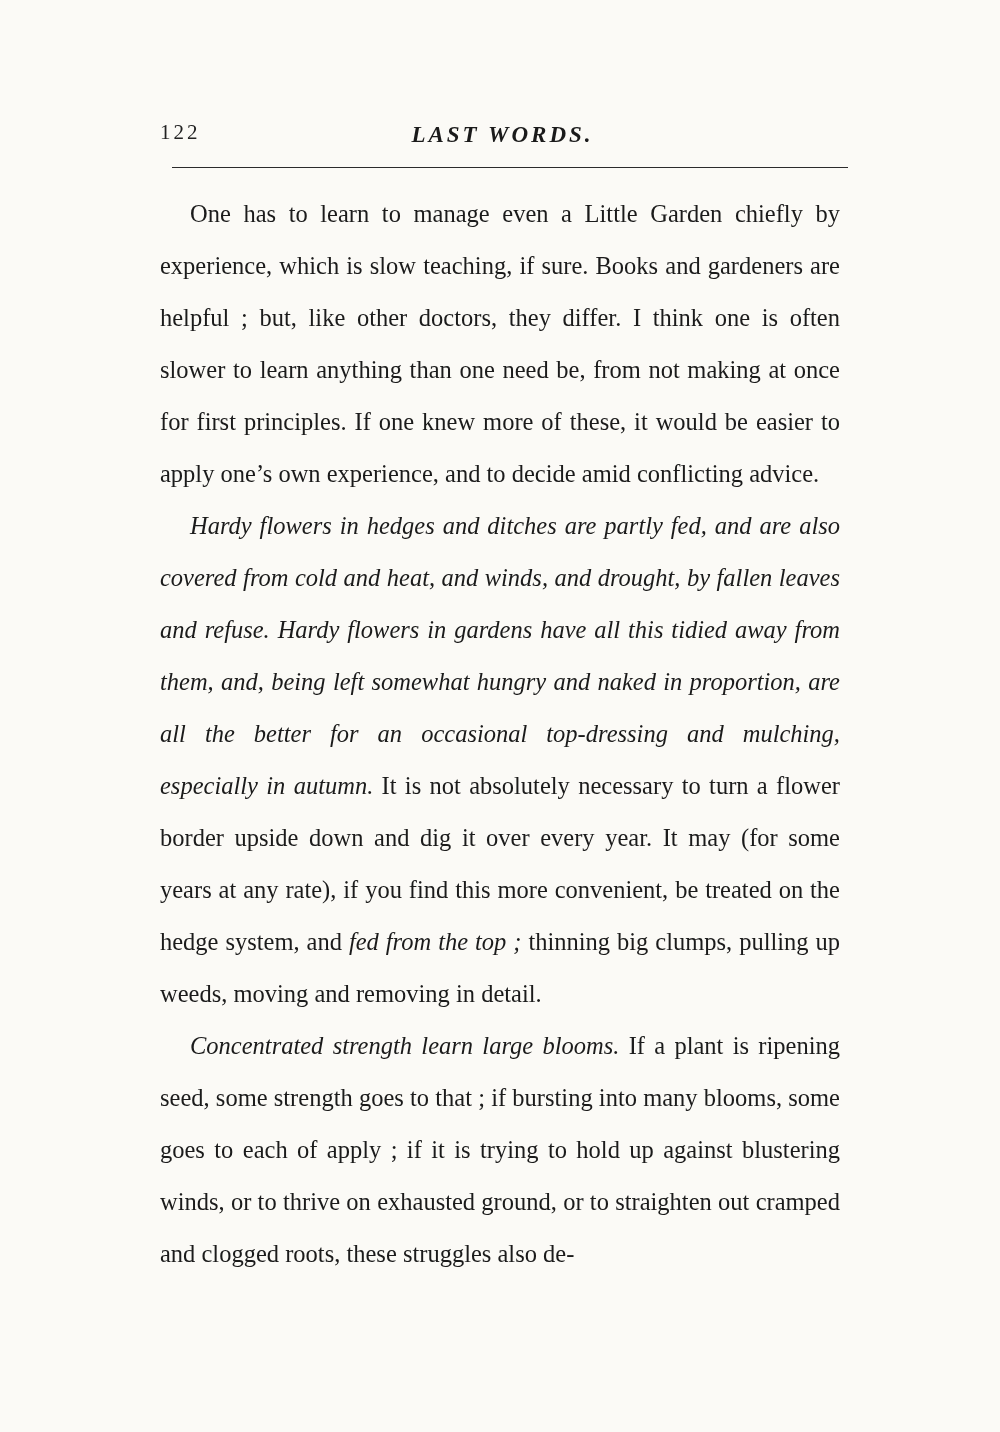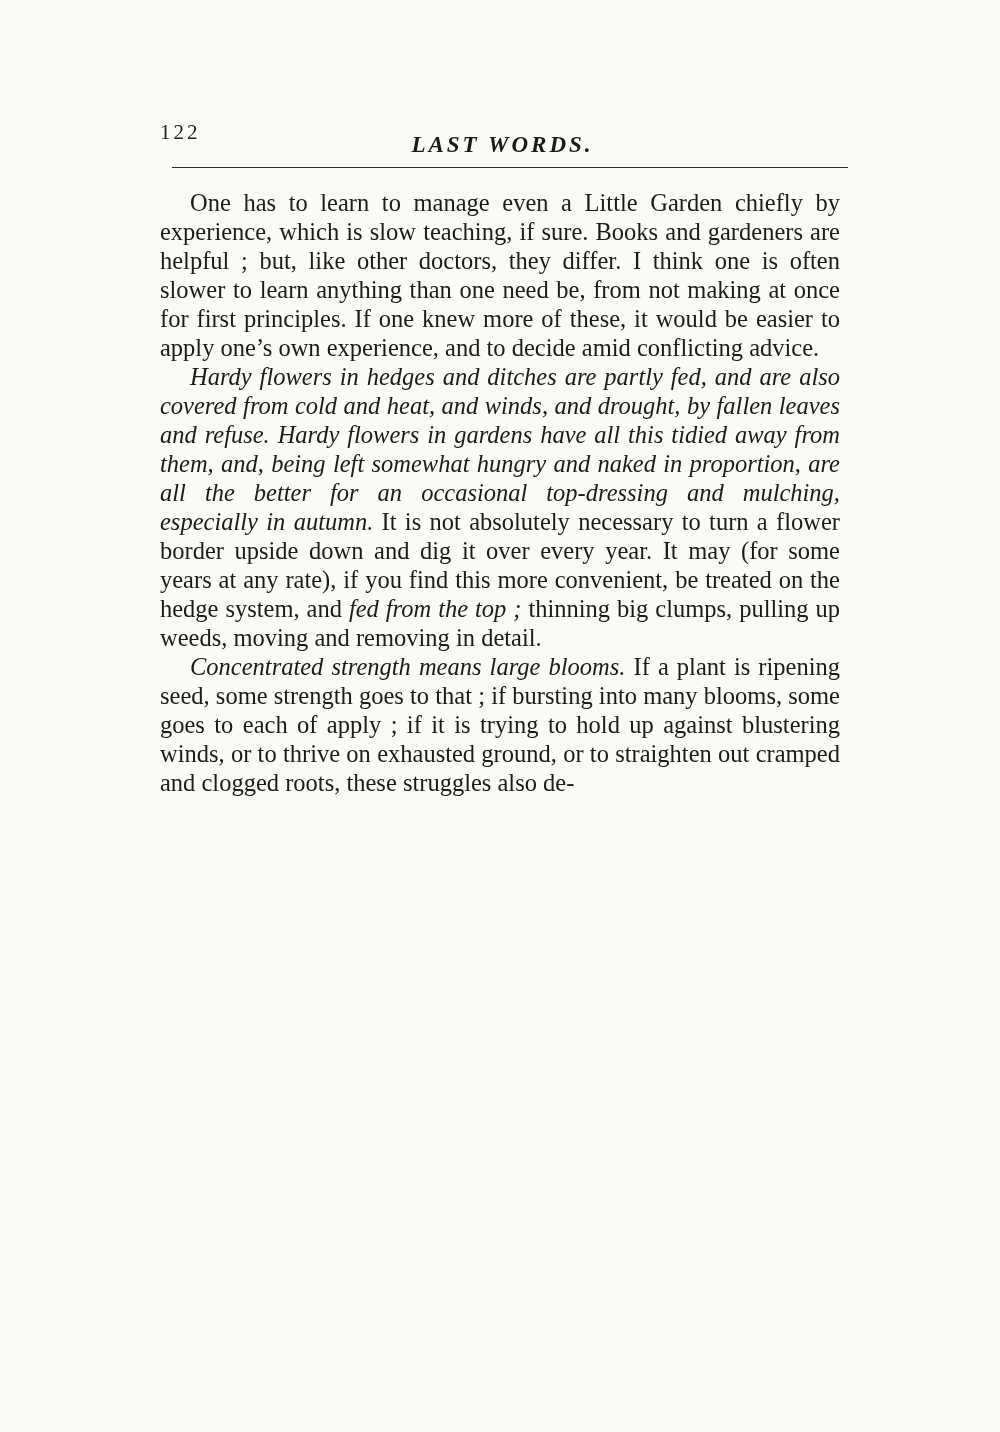--- a/index.html
+++ b/index.html
@@ -32,21 +32,21 @@
     left: 0;
     top: 4px;
     font-size: 21px;
     letter-spacing: 3px;
     color: #222;
   }
   .running-title {
     position: absolute;
     left: 0;
     right: 0;
-    top: 16px;
+    top: 6px;
     text-align: center;
     font-style: italic;
     font-weight: bold;
     font-size: 23px;
     letter-spacing: 3px;
     color: #1a1a1a;
   }
   .head-rule {
     position: absolute;
     top: 167px;
@@ -56,21 +56,21 @@
     border: none;
     border-top: 1.6px solid #2b2b2b;
     margin: 0;
   }
   .body-text {
     position: absolute;
     top: 188px;
     left: 160px;
     width: 680px;
     font-size: 24.5px;
-    line-height: 29px;
+    line-height: 52px;
     text-align: justify;
     color: #1b1b1b;
   }
   .body-text p {
     margin: 0;
     padding: 0;
     text-indent: 30px;
   }
   .em {
     font-style: italic;
@@ -84,16 +84,16 @@
   <div class="running-head">
     <span class="page-number">122</span>
     <span class="running-title">LAST WORDS.</span>
   </div>
 
   <hr class="head-rule">
 
   <div class="body-text" id="paragraphs">
       <p><span>One has to learn to manage even a Little Garden chiefly by experience, which is slow teaching, if sure. Books and gardeners are helpful ; but, like other doctors, they differ. I think one is often slower to learn anything than one need be, from not making at once for first principles. If one knew more of these, it would be easier to apply one’s own experience, and to decide amid conflicting advice.</span></p>
       <p><span class="em">Hardy flowers in hedges and ditches are partly fed, and are also covered from cold and heat, and winds, and drought, by fallen leaves and refuse. Hardy flowers in gardens have all this tidied away from them, and, being left somewhat hungry and naked in proportion, are all the better for an occasional top-dressing and mulching, especially in autumn.</span><span> It is not absolutely necessary to turn a flower border upside down and dig it over every year. It may (for some years at any rate), if you find this more convenient, be treated on the hedge system, and </span><span class="em">fed from the top ;</span><span> thinning big clumps, pulling up weeds, moving and removing in detail.</span></p>
-      <p><span class="em">Concentrated strength means large blooms.</span><span> If a plant is ripening seed, some strength goes to that ; if bursting into many blooms, some goes to each of apply ; if it is trying to hold up against blustering winds, or to thrive on exhausted ground, or to straighten out cramped and clogged roots, these struggles also de-</span></p>
+      <p><span class="em">Concentrated strength learn large blooms.</span><span> If a plant is ripening seed, some strength goes to that ; if bursting into many blooms, some goes to each of apply ; if it is trying to hold up against blustering winds, or to thrive on exhausted ground, or to straighten out cramped and clogged roots, these struggles also de-</span></p>
     </div>
 
 </div>
 
 </body></html>

